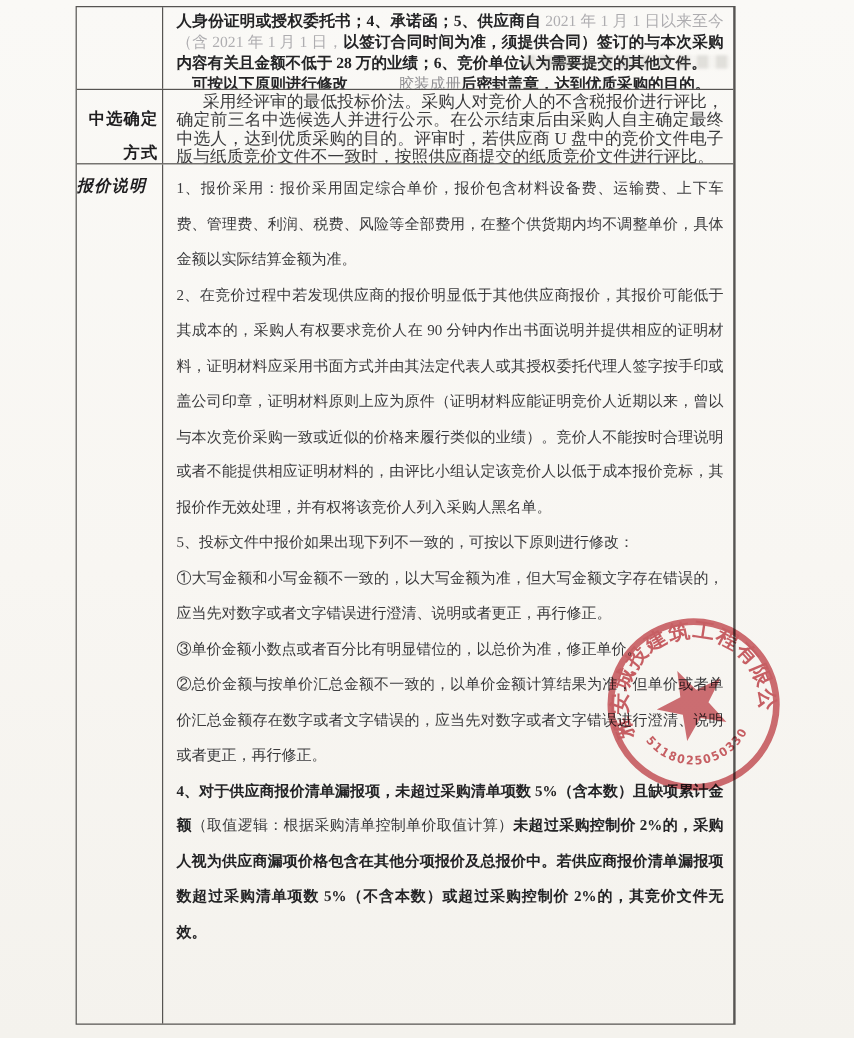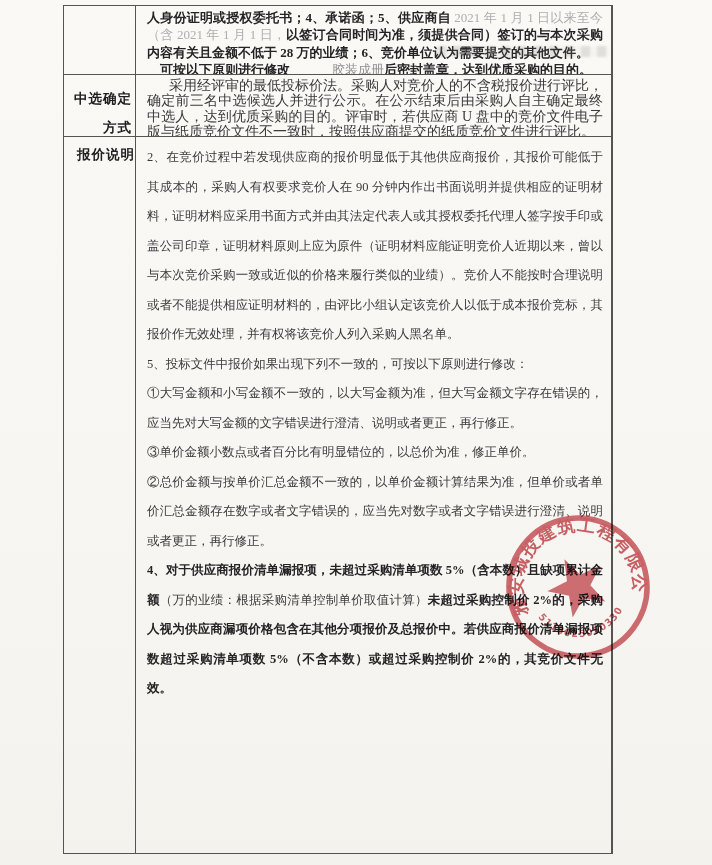--- a/index.html
+++ b/index.html
@@ -21,21 +21,21 @@
   .trow.bordered{border-bottom:1px solid #565452;}
   .row1{height:69px;}
   .row2{height:62px;}
   .row3{height:716px;}
   .tlabel{
     flex:0 0 72px;width:72px;box-sizing:border-box;
     border-right:1px solid #565452;
     font-weight:700;color:#1e1d1f;font-size:13.5px;text-align:right;
   }
   .row2 .tlabel{padding:9px 3px 0 6px;line-height:29px;letter-spacing:1px;}
-  .row3 .tlabel{padding-top:9px;text-align:right;letter-spacing:1px;}
+  .row3 .tlabel{padding-top:9px;text-align:left;letter-spacing:1px;font-style:italic;}
   .tcontent{flex:1;box-sizing:border-box;overflow:hidden;}
   .tcontent p{margin:0;text-align:justify;color:#353537;}
   .row1 .tcontent{padding:3px 8px 0 11px;font-size:13px;line-height:17.4px;}
   .row2 .tcontent{padding:3px 8px 0 11px;font-size:14px;line-height:15.3px;}
   .row3 .tcontent{padding:6px 8px 0 11px;font-size:12.5px;line-height:29.5px;}
   .ind1{text-indent:13px;}
   .ind2{text-indent:22px;}
   .seg-bold{font-weight:700;color:#242426;margin-top:48px;}
   .seg-normal{color:#3a3a3c;}
   .seg-faded{color:#aeadb0;}
@@ -74,26 +74,27 @@
     <div class="trow row2 bordered">
       <div class="tlabel">中选确定方式</div>
       <div class="tcontent">
           <p class="ind2"><span class="seg-normal">采用经评审的最低投标价法。采购人对竞价人的不含税报价进行评比，确定前三名中选候选人并进行公示。在公示结束后由采购人自主确定最终中选人，达到优质采购的目的。评审时，若供应商 U 盘中的竞价文件电子版与纸质竞价文件不一致时，按照供应商提交的纸质竞价文件进行评比。</span></p>
         </div>
     </div>
 
     <div class="trow row3">
       <div class="tlabel">报价说明</div>
       <div class="tcontent">
+          <p class=""><span class="seg-normal">1、报价采用：报价采用固定综合单价，报价包含材料设备费、运输费、上下车费、管理费、利润、税费、风险等全部费用，在整个供货期内均不调整单价，具体金额以实际结算金额为准。</span></p>
           <p class=""><span class="seg-normal">2、在竞价过程中若发现供应商的报价明显低于其他供应商报价，其报价可能低于其成本的，采购人有权要求竞价人在 90 分钟内作出书面说明并提供相应的证明材料，证明材料应采用书面方式并由其法定代表人或其授权委托代理人签字按手印或盖公司印章，证明材料原则上应为原件（证明材料应能证明竞价人近期以来，曾以与本次竞价采购一致或近似的价格来履行类似的业绩）。竞价人不能按时合理说明或者不能提供相应证明材料的，由评比小组认定该竞价人以低于成本报价竞标，其报价作无效处理，并有权将该竞价人列入采购人黑名单。</span></p>
           <p class=""><span class="seg-normal">5、投标文件中报价如果出现下列不一致的，可按以下原则进行修改：</span></p>
-          <p class=""><span class="seg-normal">①大写金额和小写金额不一致的，以大写金额为准，但大写金额文字存在错误的，应当先对大写金额的文字错误进行澄清、说明或者更正，再行修正。</span></p>
+          <p class=""><span class="seg-normal">①大写金额和小写金额不一致的，以大写金额为准，但大写金额文字存在错误的，应当先对数字或者文字错误进行澄清、说明或者更正，再行修正。</span></p>
           <p class=""><span class="seg-normal">③单价金额小数点或者百分比有明显错位的，以总价为准，修正单价。</span></p>
           <p class=""><span class="seg-normal">②总价金额与按单价汇总金额不一致的，以单价金额计算结果为准，但单价或者单价汇总金额存在数字或者文字错误的，应当先对数字或者文字错误进行澄清、说明或者更正，再行修正。</span></p>
-          <p class=""><span class="seg-bold">4、对于供应商报价清单漏报项，未超过采购清单项数 5%（含本数）且缺项累计金额</span><span class="seg-normal">（万的业绩：根据采购清单控制单价取值计算）</span><span class="seg-bold">未超过采购控制价 2%的，采购人视为供应商漏项价格包含在其他分项报价及总报价中。若供应商报价清单漏报项数超过采购清单项数 5%（不含本数）或超过采购控制价 2%的，其竞价文件无效。</span></p>
+          <p class=""><span class="seg-bold">4、对于供应商报价清单漏报项，未超过采购清单项数 5%（含本数）且缺项累计金额</span><span class="seg-normal">（取值逻辑：根据采购清单控制单价取值计算）</span><span class="seg-bold">未超过采购控制价 2%的，采购人视为供应商漏项价格包含在其他分项报价及总报价中。若供应商报价清单漏报项数超过采购清单项数 5%（不含本数）或超过采购控制价 2%的，其竞价文件无效。</span></p>
         </div>
     </div>
 
   </div>
 
   <div class="smudge"></div>
 
   <svg class="stamp" viewBox="0 0 164 164" aria-hidden="true">
     <defs>
       <path id="arcTop" d="M 29.4 101.2 A 56 56 0 1 1 134.6 101.2" fill="none"></path>

